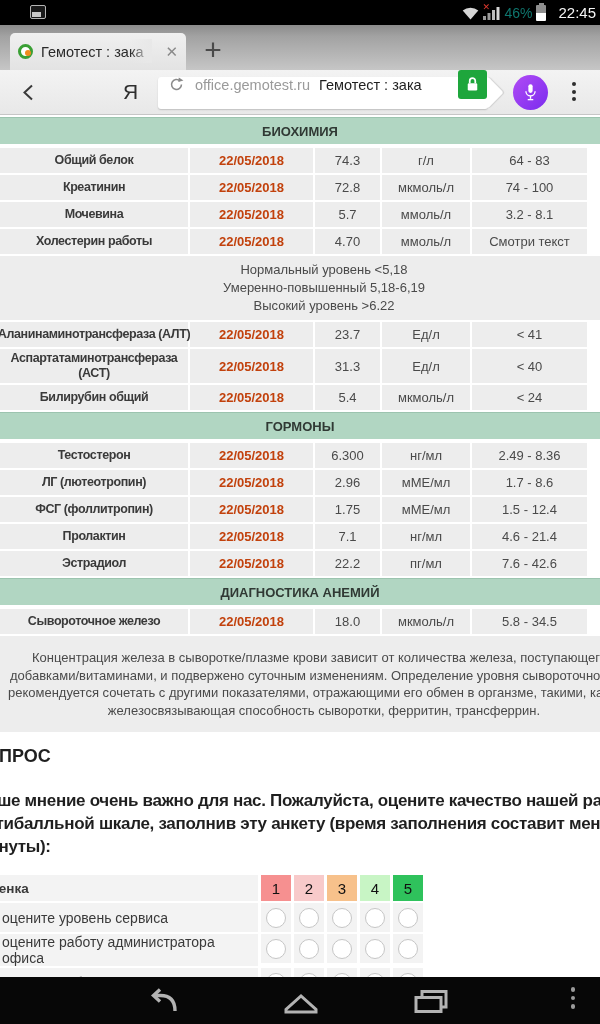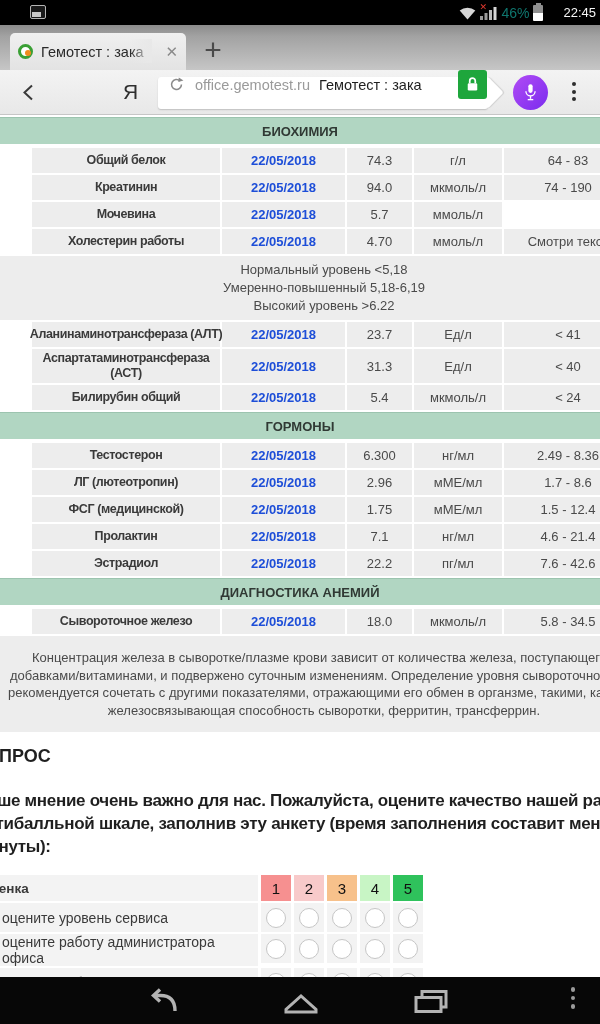--- a/index.html
+++ b/index.html
@@ -7,21 +7,21 @@
   body { font-family:"Liberation Sans","DejaVu Sans",sans-serif; background:#fff; position:relative; }
 
   
   .statusbar { position:absolute; left:0; top:0; width:600px; height:25px; background:#000;
     display:flex; align-items:center; color:#e8e8e8; }
   .sb-shot { position:absolute; left:30px; top:5px; width:16px; height:14px;
     border:1.5px solid #b5b5b5; border-radius:2px; background:#1a1a1a; }
   .sb-shot i { position:absolute; left:1px; bottom:1px; width:9px; height:5px; background:#c9c9c9; display:block; }
   .sb-right { position:absolute; right:4px; top:0; height:25px; display:flex; align-items:center; gap:4px; }
   .sb-pct { font-size:14px; color:#0f766e; }
-  .sb-time { font-size:13px; color:#f5f5f5; margin-left:16px; }
+  .sb-time { font-size:15px; color:#f5f5f5; margin-left:8px; }
   .sb-batt { width:10px; height:16px; border-radius:1px; position:relative;
     background:linear-gradient(to top,#ffffff 0 50%,#8f8f8f 50% 100%); }
   .sb-batt:before { content:""; position:absolute; left:2.5px; top:-2px; width:5px; height:2px; background:#8f8f8f; }
   .sb-sig { position:relative; width:17px; height:16px; }
   .sb-sig .x { position:absolute; left:-1px; top:-3px; color:#e0392f; font-size:9px; font-weight:bold; }
 
   
   .tabbar { position:absolute; left:0; top:25px; width:600px; height:45px;
     background:linear-gradient(180deg,#8b8b8b 0%,#a2a2a2 25%,#c6c6c6 100%); }
   .tab { position:absolute; left:10px; top:8px; width:176px; height:37px;
@@ -56,25 +56,25 @@
 
   
   .content { position:absolute; left:0; top:115px; width:600px; height:862px; overflow:hidden; background:#fff; }
   .labtable { width:648px; }
   .band { height:27px; margin:2px 0 4px; background:#b1d6c2; border-top:1px solid #9cc4af;
     display:flex; align-items:center; justify-content:center; padding-right:48px;
     font-size:13px; font-weight:bold; color:#30393​4; color:#303934; }
   .trow { display:flex; gap:2px; margin-bottom:2px; }
   .c { background:#ededed; display:flex; align-items:center; justify-content:center;
     font-size:13px; color:#4a4a4a; min-height:25px; text-align:center; }
-  .c.name { width:188px; font-weight:bold; color:#3a3a3a; font-size:12.5px; letter-spacing:-0.4px; white-space:pre; line-height:15px;margin-left:32px; }
-  .c.date { width:123px; font-weight:bold; color:#1d4ed8; }
+  .c.name { width:188px; font-weight:bold; color:#3a3a3a; font-size:12.5px; letter-spacing:-0.4px; white-space:pre; line-height:15px; }
+  .c.date { width:123px; font-weight:bold; color:#c2410c; }
   .c.val  { width:65px;text-align:center; }
   .c.unit { width:88px; }
-  .c.range{ width:128px; }
+  .c.range{ width:115px; }
   .trow.tall .c { min-height:34px; }
   .noteblock { width:648px; background:#ededed; margin-bottom:2px; padding:5px 0; text-align:center; }
   .noteblock div { font-size:13px; color:#4a4a4a; line-height:18px; white-space:nowrap; }
   .iron-note { padding:13px 0; text-align:left; margin-top:2px; }
   .iron-note div { line-height:17.5px; }
   .iron-note div:nth-child(1){ padding-left:32px; }
   .iron-note div:nth-child(2){ padding-left:10px; }
   .iron-note div:nth-child(3){ padding-left:8px; }
   .iron-note div:nth-child(4){ padding-left:0; text-align:center; white-space:normal; }
 
@@ -183,30 +183,31 @@
       <div class="c name">Общий белок</div>
       <div class="c date">22/05/2018</div>
       <div class="c val">74.3</div>
       <div class="c unit">г/л</div>
       <div class="c range">64 - 83</div>
 
     </div>
     <div class="trow">
       <div class="c name">Креатинин</div>
       <div class="c date">22/05/2018</div>
-      <div class="c val">94.0</div>
+      <div class="c val">72.8</div>
       <div class="c unit">мкмоль/л</div>
-      <div class="c range">74 - 190</div>
+      <div class="c range">74 - 100</div>
 
     </div>
     <div class="trow">
       <div class="c name">Мочевина</div>
       <div class="c date">22/05/2018</div>
       <div class="c val">5.7</div>
       <div class="c unit">ммоль/л</div>
+      <div class="c range">3.2 - 8.1</div>
 
     </div>
     <div class="trow">
       <div class="c name">Холестерин работы</div>
       <div class="c date">22/05/2018</div>
       <div class="c val">4.70</div>
       <div class="c unit">ммоль/л</div>
       <div class="c range">Смотри текст</div>
 
     </div>
@@ -255,21 +256,21 @@
     </div>
     <div class="trow">
       <div class="c name">ЛГ (лютеотропин)</div>
       <div class="c date">22/05/2018</div>
       <div class="c val">2.96</div>
       <div class="c unit">мМЕ/мл</div>
       <div class="c range">1.7 - 8.6</div>
 
     </div>
     <div class="trow">
-      <div class="c name">ФСГ (медицинской)</div>
+      <div class="c name">ФСГ (фоллитропин)</div>
       <div class="c date">22/05/2018</div>
       <div class="c val">1.75</div>
       <div class="c unit">мМЕ/мл</div>
       <div class="c range">1.5 - 12.4</div>
 
     </div>
     <div class="trow">
       <div class="c name">Пролактин</div>
       <div class="c date">22/05/2018</div>
       <div class="c val">7.1</div>

